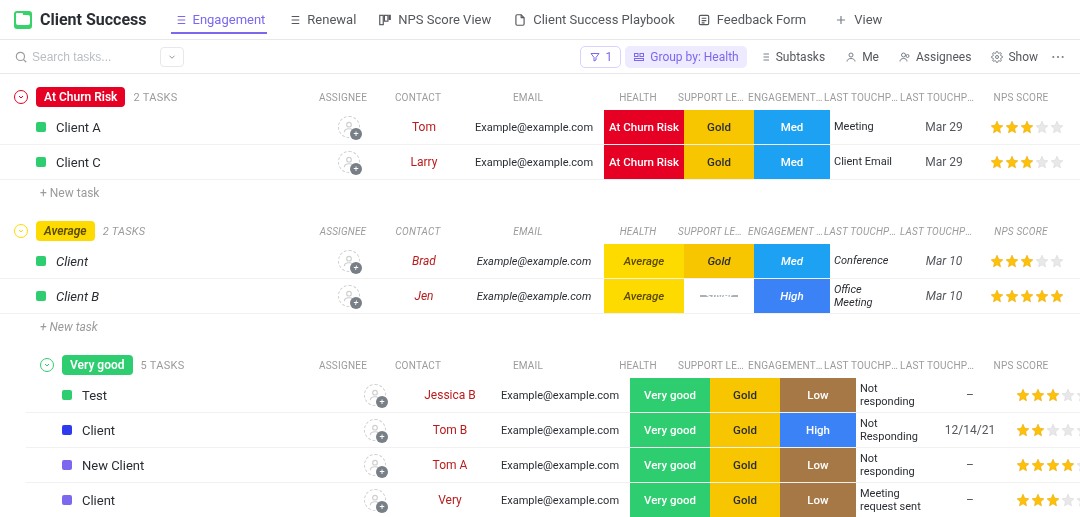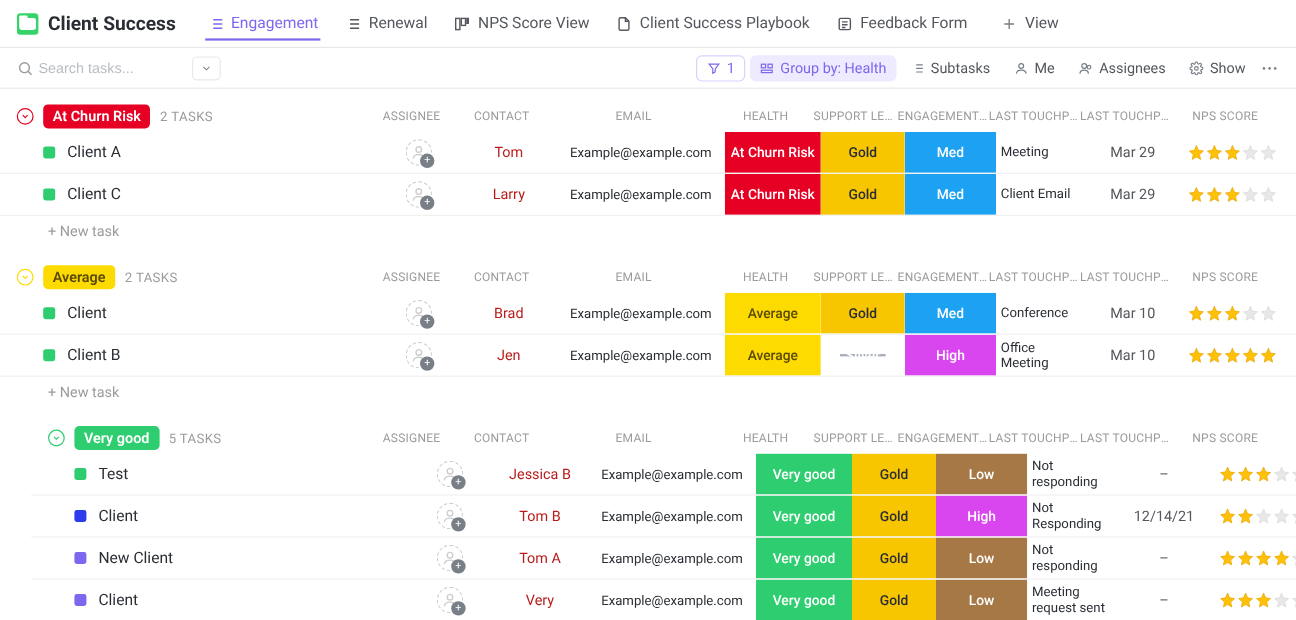--- a/index.html
+++ b/index.html
@@ -45,21 +45,21 @@
   .contact{font-size:12px;color:#b91c1c;}
   .email{font-size:11px;color:#2a2e34;}
   .tag-cell{width:100%;height:100%;display:flex;align-items:center;justify-content:center;color:#fff;font-size:11.5px;font-weight:500;}
   .date{font-size:12px;color:#54575d;}
   .touch{font-size:11px;color:#2a2e34;text-align:left;line-height:1.2;white-space:normal;}
   .stars{display:flex;align-items:center;justify-content:center;gap:1px;}
   .star{width:14px;height:14px;}
   .newtask{padding:6px 14px 10px 40px;color:#9b9b9b;font-size:12px;cursor:pointer;}
   .ellipsis-ic{width:16px;height:16px;display:flex;align-items:center;justify-content:center;color:#787f87;cursor:pointer;}
   
-  .c-red{background:#e60023;} .c-gold{background:#f7c600;color:#2a2e34;} .c-silver{background:#a9b0b8;} .c-blue{background:#1da1f2;} .c-pink{background:#d946ef;} .c-brown{background:#a67845;} .c-green{background:#2ecd6f;} .c-yellow{background:#fddb00;color:#5a4a00;}
+  .c-red{background:#e60023;} .c-gold{background:#f7c600;color:#2a2e34;} .c-silver{background:#a9b0b8;} .c-blue{background:#1da1f2;} .c-pink{background:#3b82f6;} .c-brown{background:#a67845;} .c-green{background:#2ecd6f;} .c-yellow{background:#fddb00;color:#5a4a00;}
   .group-head-row{display:flex;align-items:center;padding:0 14px;height:26px;gap:10px;}
   .group-head-row .firstcol{display:flex;align-items:center;gap:8px;width:300px;}
   .head-cols{display:grid;grid-template-columns:70px 80px 140px 80px 70px 76px 76px 76px 90px;flex:0 0 auto;}
   .head-cols > div{font-size:10px;color:#9b9b9b;text-align:center;text-transform:uppercase;white-space:nowrap;overflow:hidden;text-overflow:ellipsis;letter-spacing:.2px;}
 </style>
 </head>
 <body>
 
 <div class="topbar">
   <div class="topbar-left">
@@ -303,21 +303,21 @@
               <path d="M12 2l2.9 6.9L22 10l-5.5 5 1.5 7L12 18.5 6 22l1.5-7L2 10l7.1-1.1z"></path>
             </svg>
             <svg class="star" viewBox="0 0 24 24" fill="#e8e8e8" stroke="#d8d8d8" stroke-width="1">
               <path d="M12 2l2.9 6.9L22 10l-5.5 5 1.5 7L12 18.5 6 22l1.5-7L2 10l7.1-1.1z"></path>
             </svg>
           </div>
         </div>
       </div>
       <div class="newtask">+ New task</div>
     </div>
-    <div style="margin-bottom: 8px;">
+    <div style="margin-bottom: 8px; font-style: italic;">
       <div class="group-head-row">
         <div class="firstcol">
           <div class="collapse-caret" style="border-color:#fddb00;color:#fddb00;">
             <svg width="8" height="8" viewBox="0 0 24 24" fill="none" stroke="#fddb00" stroke-width="3">
               <path d="M6 9l6 6 6-6"></path>
             </svg>
           </div>
           <div class="group-pill" style="background:#fddb00;color:#5a4a00;">Average</div>
           <div class="group-count">2 TASKS</div>
         </div>

